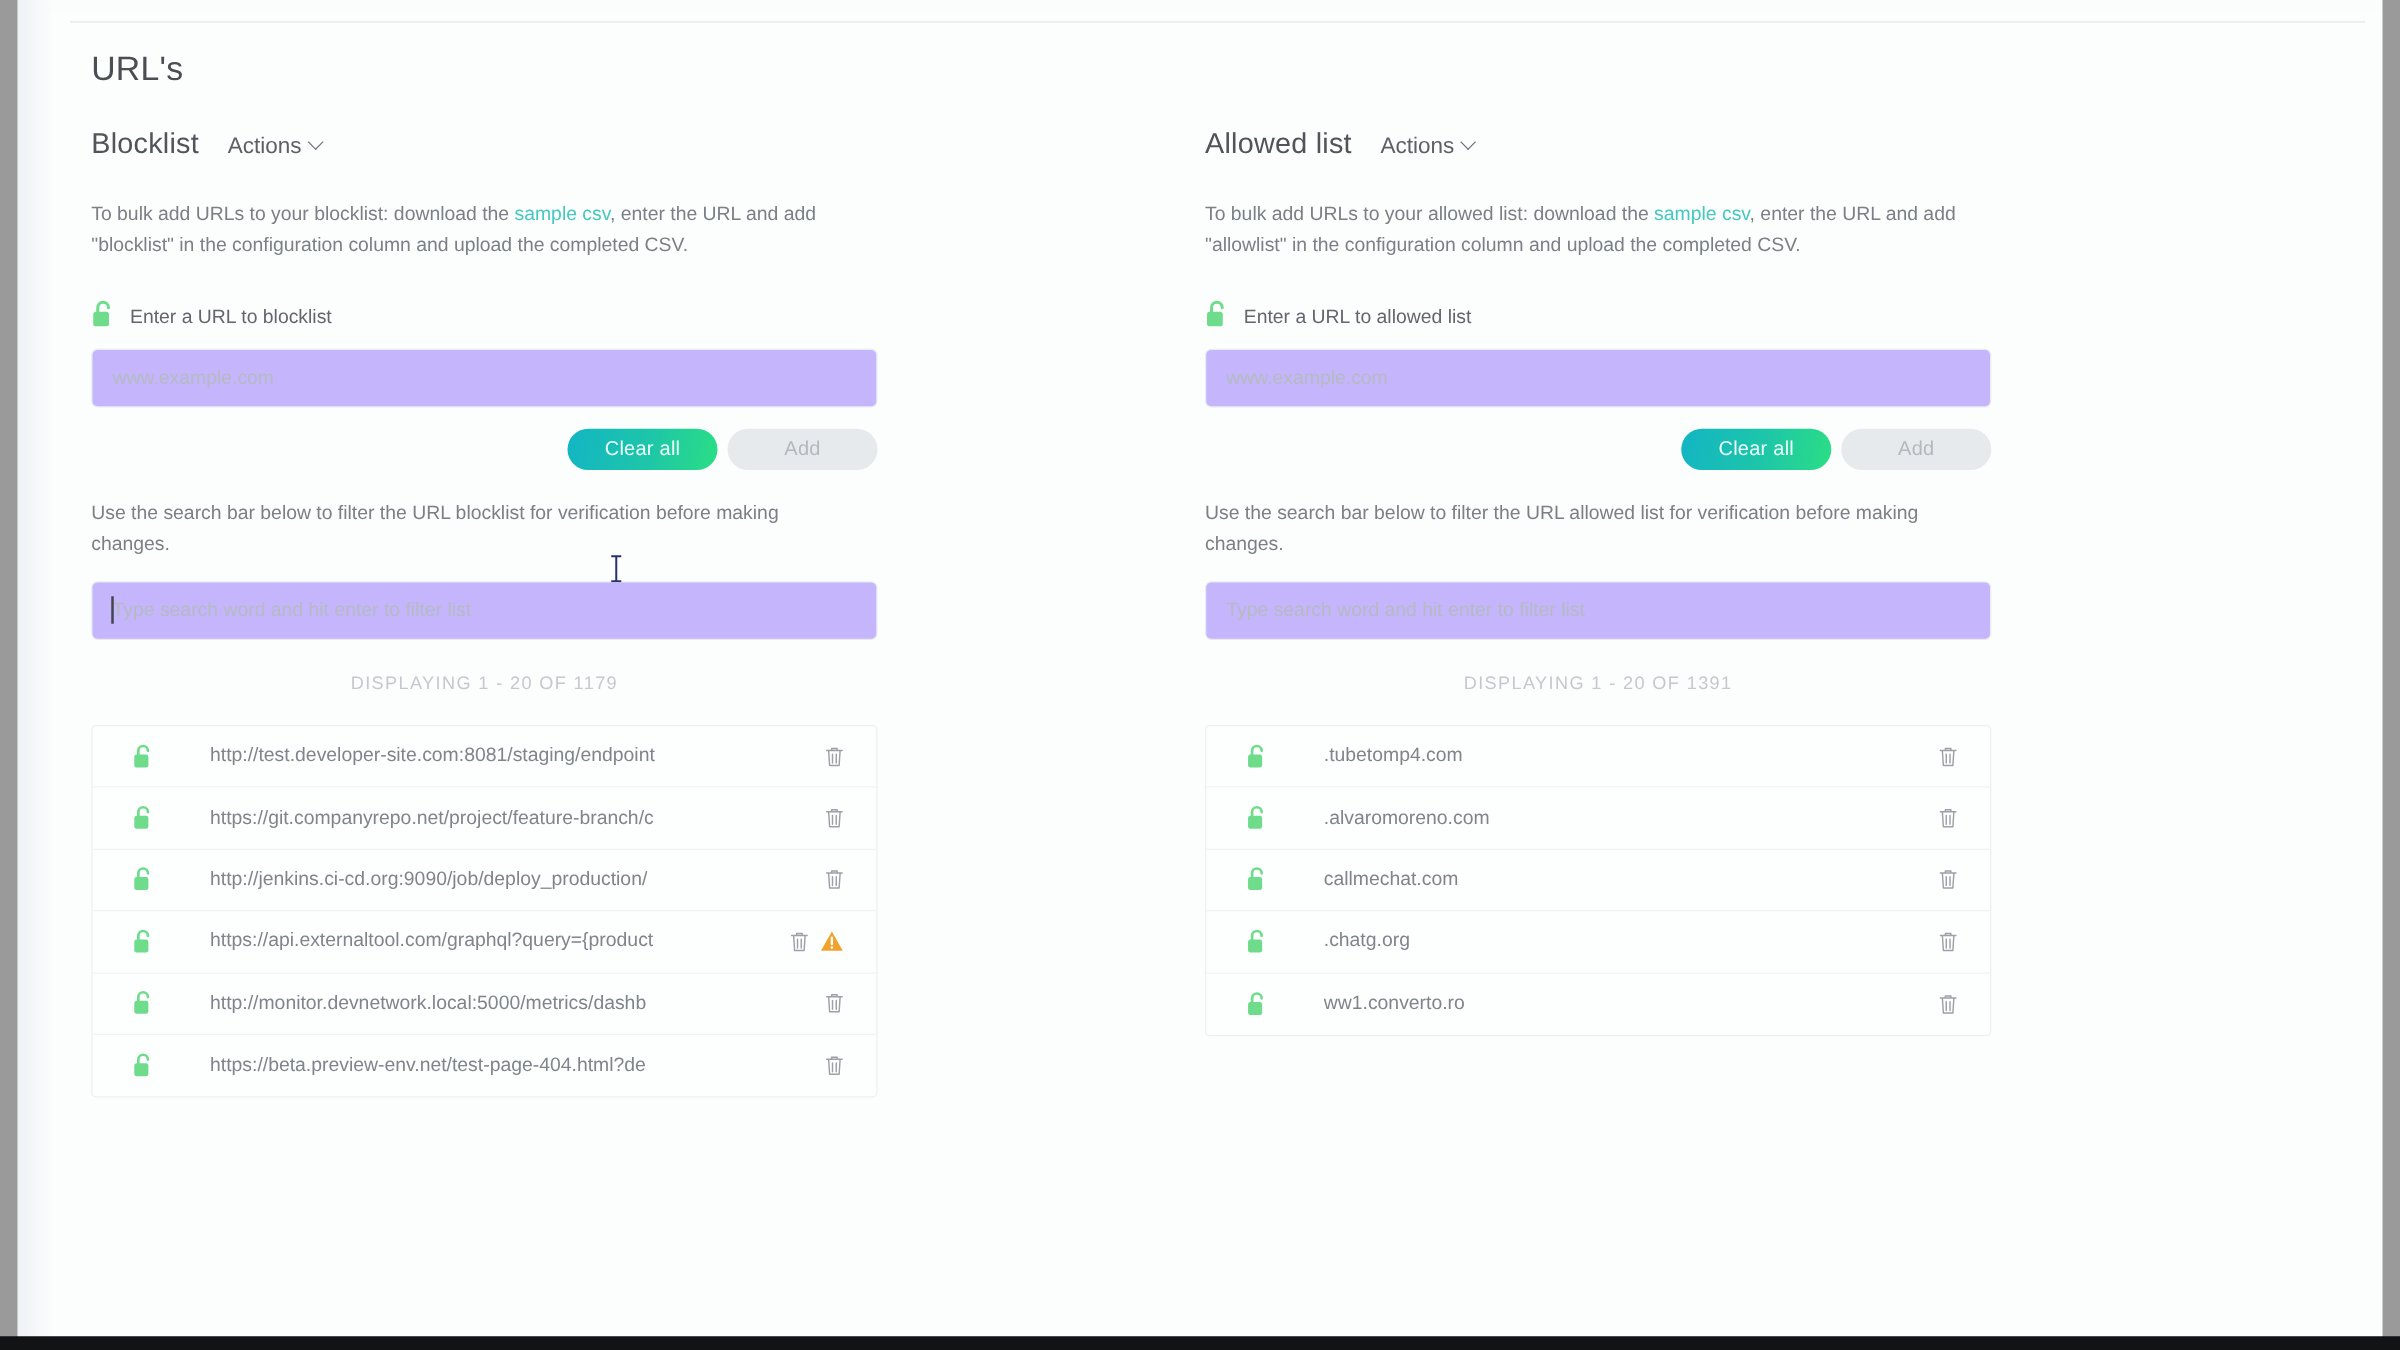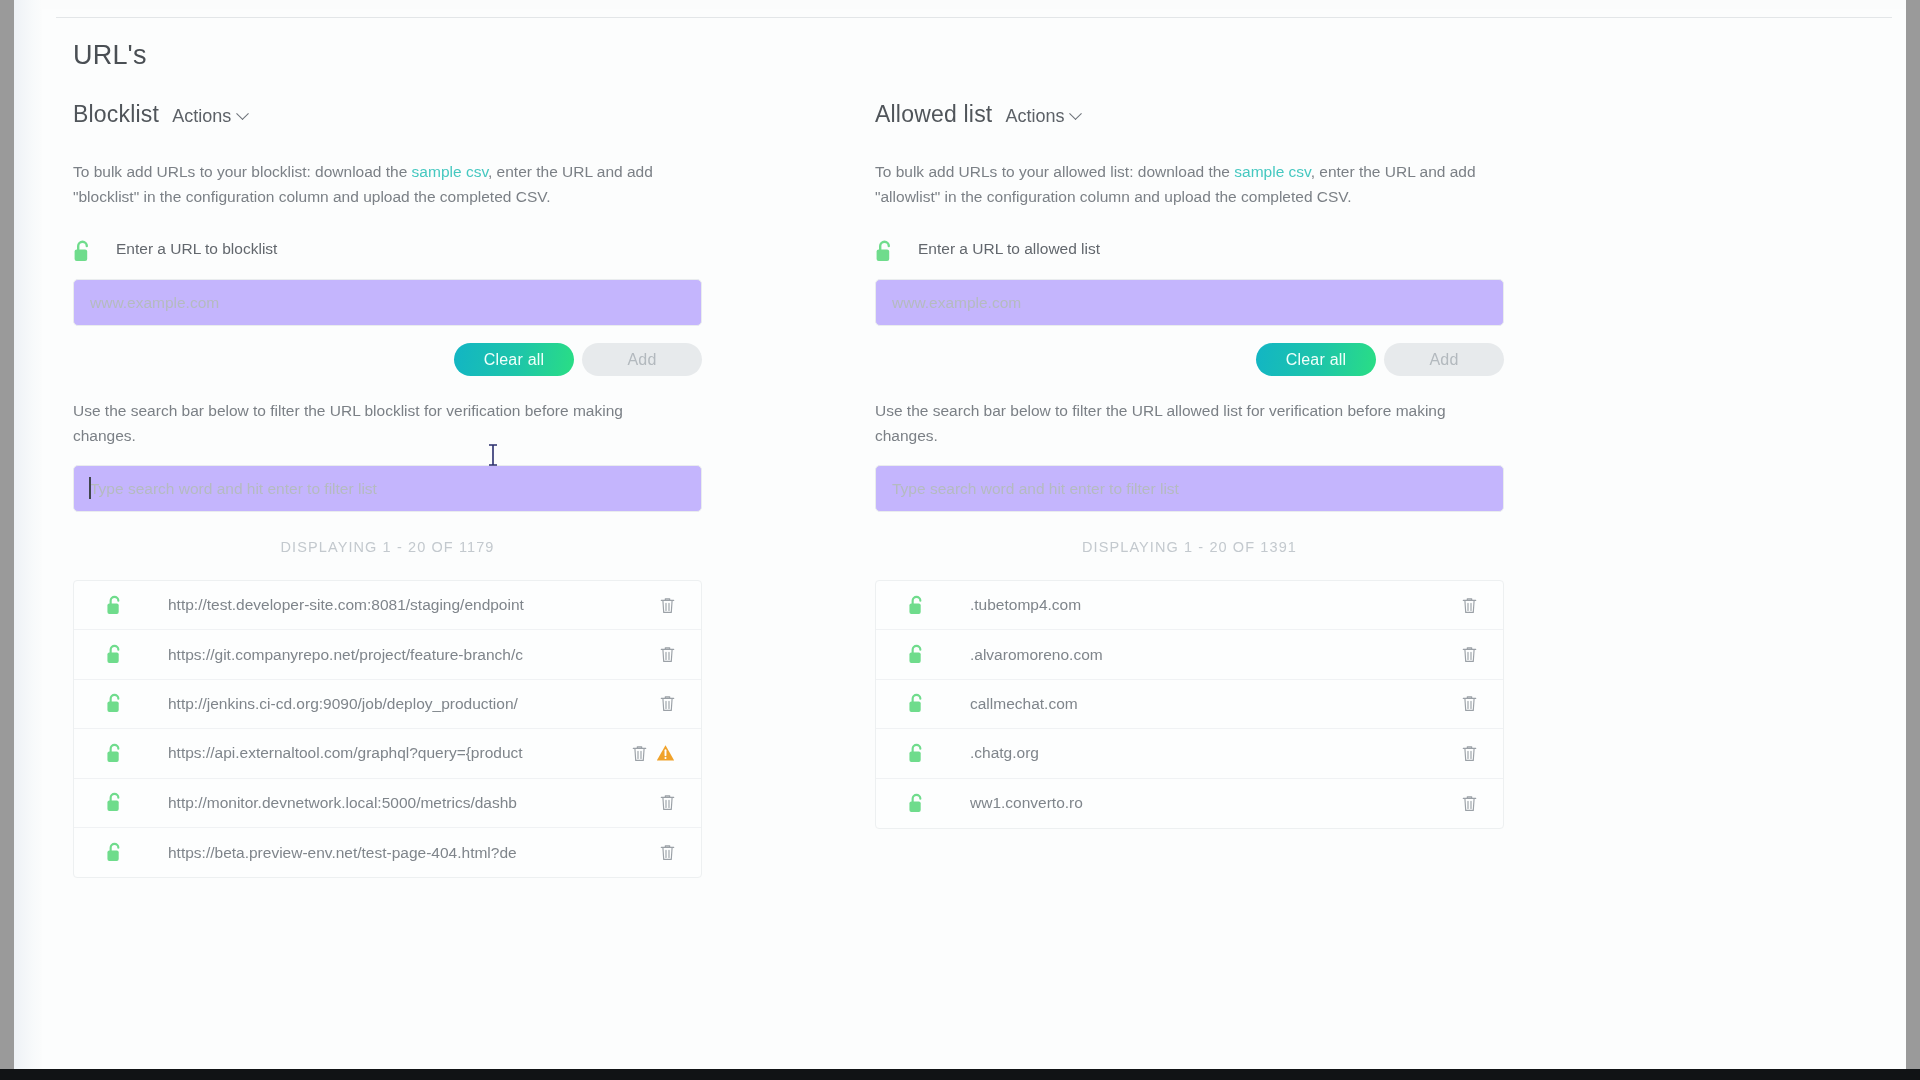--- a/index.html
+++ b/index.html
@@ -70,27 +70,27 @@
 
   .columns {
     position: absolute;
     left: 0; right: 0;
     top: 92px;
     bottom: 0;
   }
 
   .col { position: absolute; top: 0; bottom: 0; }
   .col-left  { left: 45px;  width: 645px; }
-  .col-right { left: 847px; width: 645px; }
+  .col-right { left: 936px; width: 645px; }
 
   
   .sec-head {
     display: flex;
     align-items: baseline;
-    gap: 13px;
+    gap: 23px;
     margin-left: 14px;
     height: 34px;
   }
   .sec-title {
     font-size: 23px;
     font-weight: 400;
     color: #50555a;
     letter-spacing: .2px;
   }
   .actions-btn {
@@ -119,22 +119,22 @@
     font-weight: 400;
   }
   .blurb .lnk {
     color: #45c8c0;
     cursor: pointer;
   }
 
   
   .entry-row {
     display: flex;
-    align-items: flex-start;
-    gap: 24px;
+    align-items: flex-end;
+    gap: 12px;
     margin: 31px 0 0 14px;
   }
   .entry-label {
     font-size: 15.5px;
     color: #62676d;
   }
 
   .lock {
     width: 19px; height: 23px;
     flex: none;

